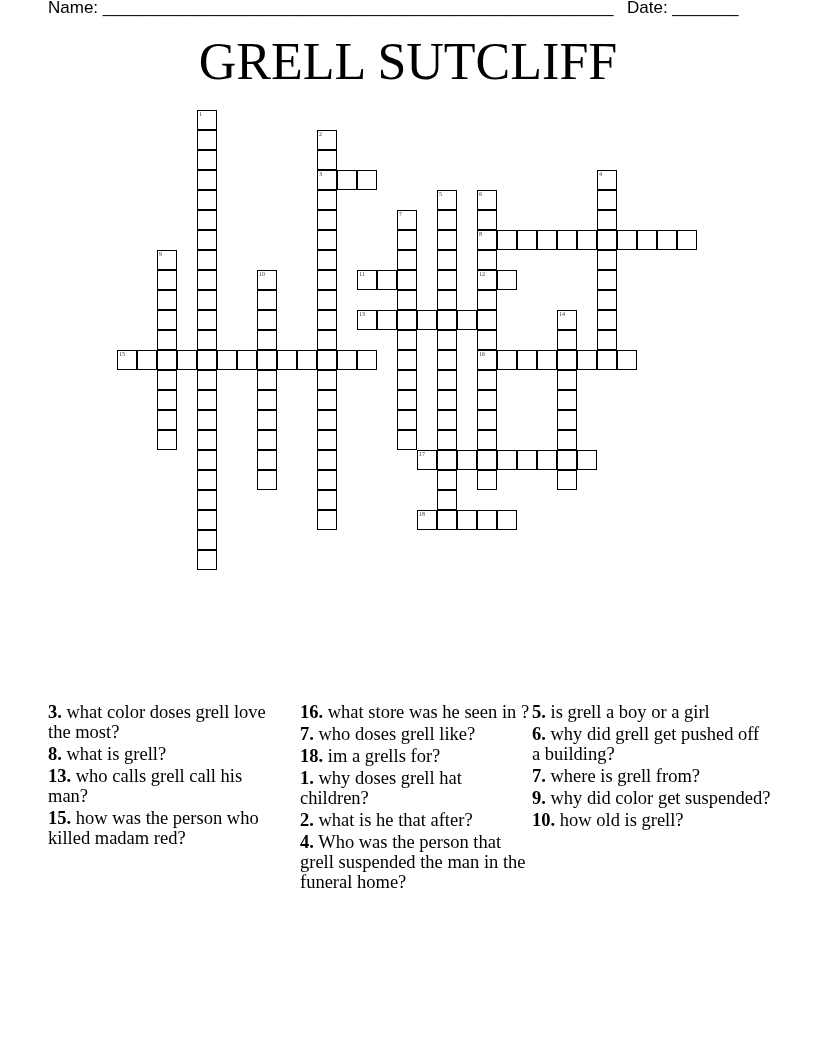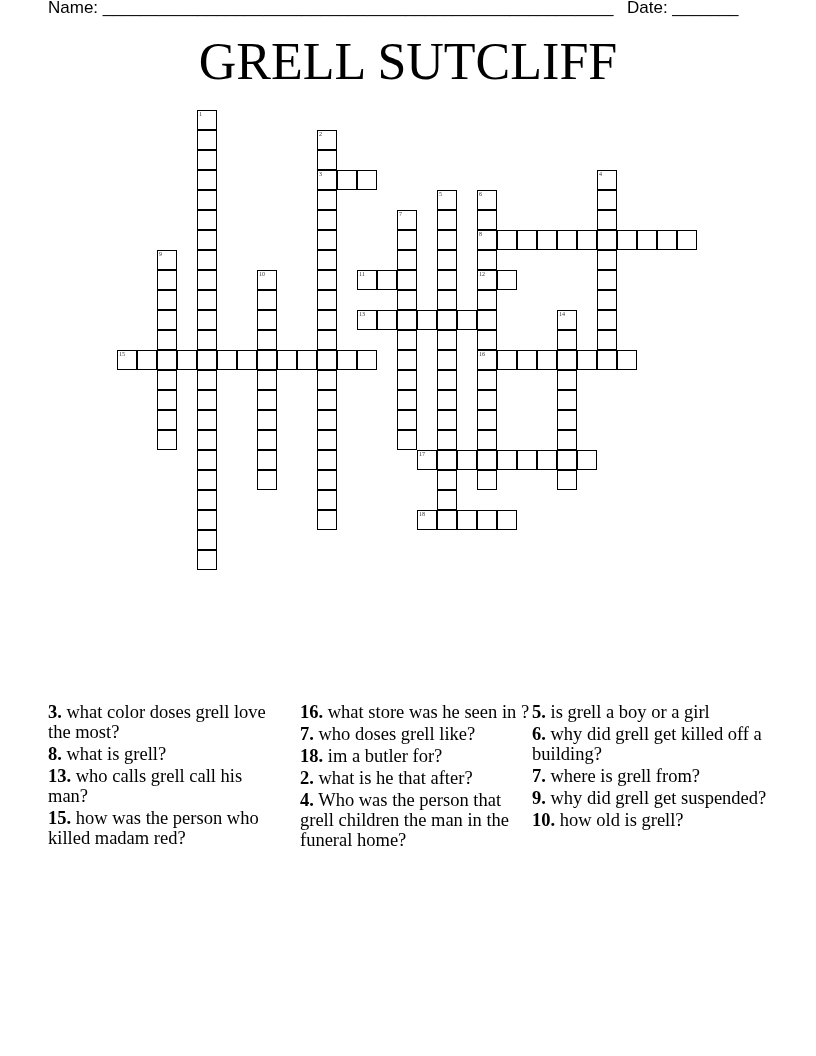--- a/index.html
+++ b/index.html
@@ -236,24 +236,25 @@
 <div class="clues col1">
   <div class="clue"><b>3.</b><span> what color doses grell love the most?</span></div>
   <div class="clue"><b>8.</b><span> what is grell?</span></div>
   <div class="clue"><b>13.</b><span> who calls grell call his man?</span></div>
   <div class="clue"><b>15.</b><span> how was the person who killed madam red?</span></div>
 </div>
 
 <div class="clues col2">
   <div class="clue"><b>16.</b><span> what store was he seen in ?</span></div>
   <div class="clue"><b>7.</b><span> who doses grell like?</span></div>
-  <div class="clue"><b>18.</b><span> im a butler for?</span></div>
+  <div class="clue"><b>18.</b><span> im a grells for?</span></div>
+  <div class="clue"><b>1.</b><span> why doses grell hat children?</span></div>
   <div class="clue"><b>2.</b><span> what is he that after?</span></div>
-  <div class="clue"><b>4.</b><span> Who was the person that grell children the man in the funeral home?</span></div>
+  <div class="clue"><b>4.</b><span> Who was the person that grell suspended the man in the funeral home?</span></div>
 </div>
 
 <div class="clues col3">
   <div class="clue"><b>5.</b><span> is grell a boy or a girl</span></div>
-  <div class="clue"><b>6.</b><span> why did grell get killed off a building?</span></div>
+  <div class="clue"><b>6.</b><span> why did grell get pushed off a building?</span></div>
   <div class="clue"><b>7.</b><span> where is grell from?</span></div>
-  <div class="clue"><b>9.</b><span> why did grell get suspended?</span></div>
+  <div class="clue"><b>9.</b><span> why did color get suspended?</span></div>
   <div class="clue"><b>10.</b><span> how old is grell?</span></div>
 </div>
 
 </body></html>

